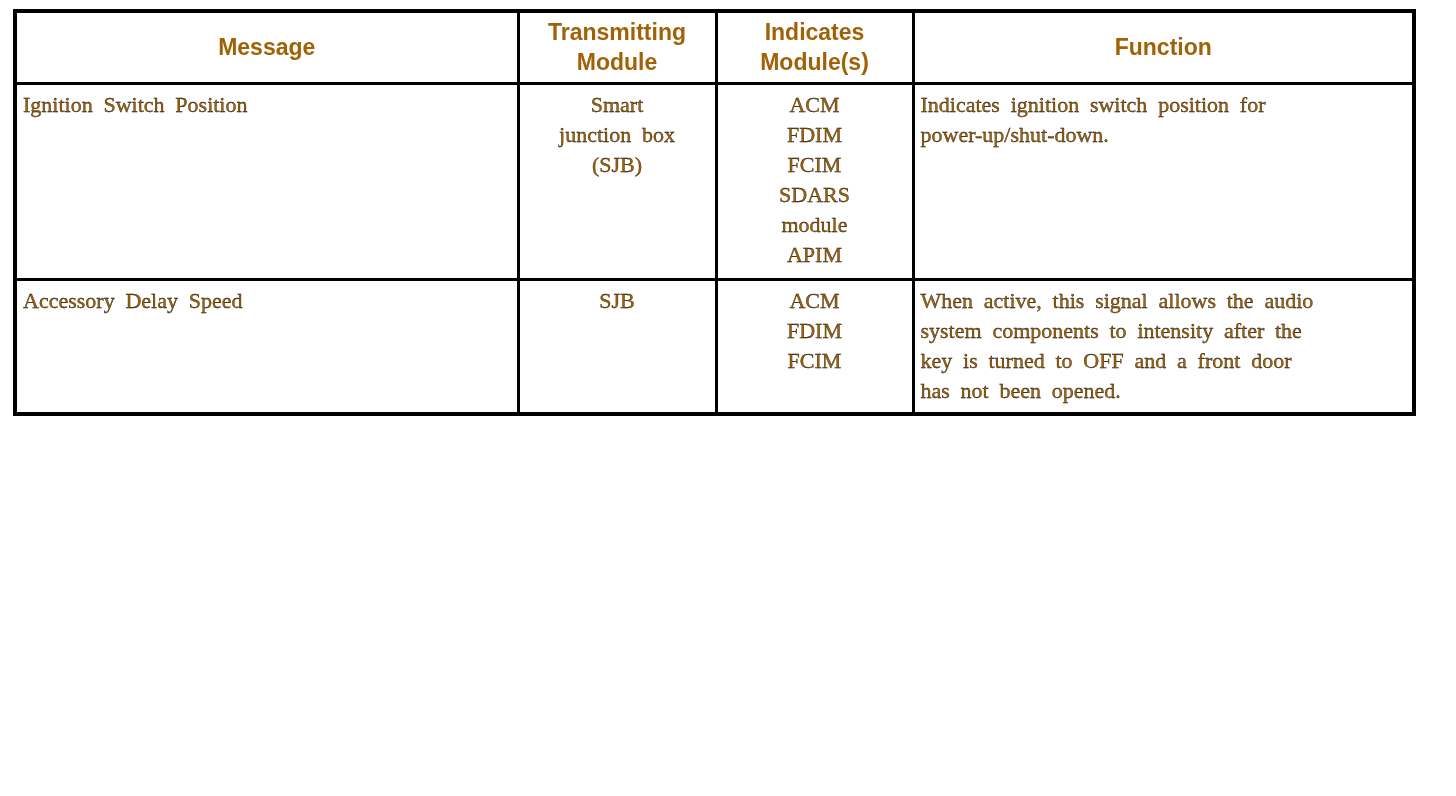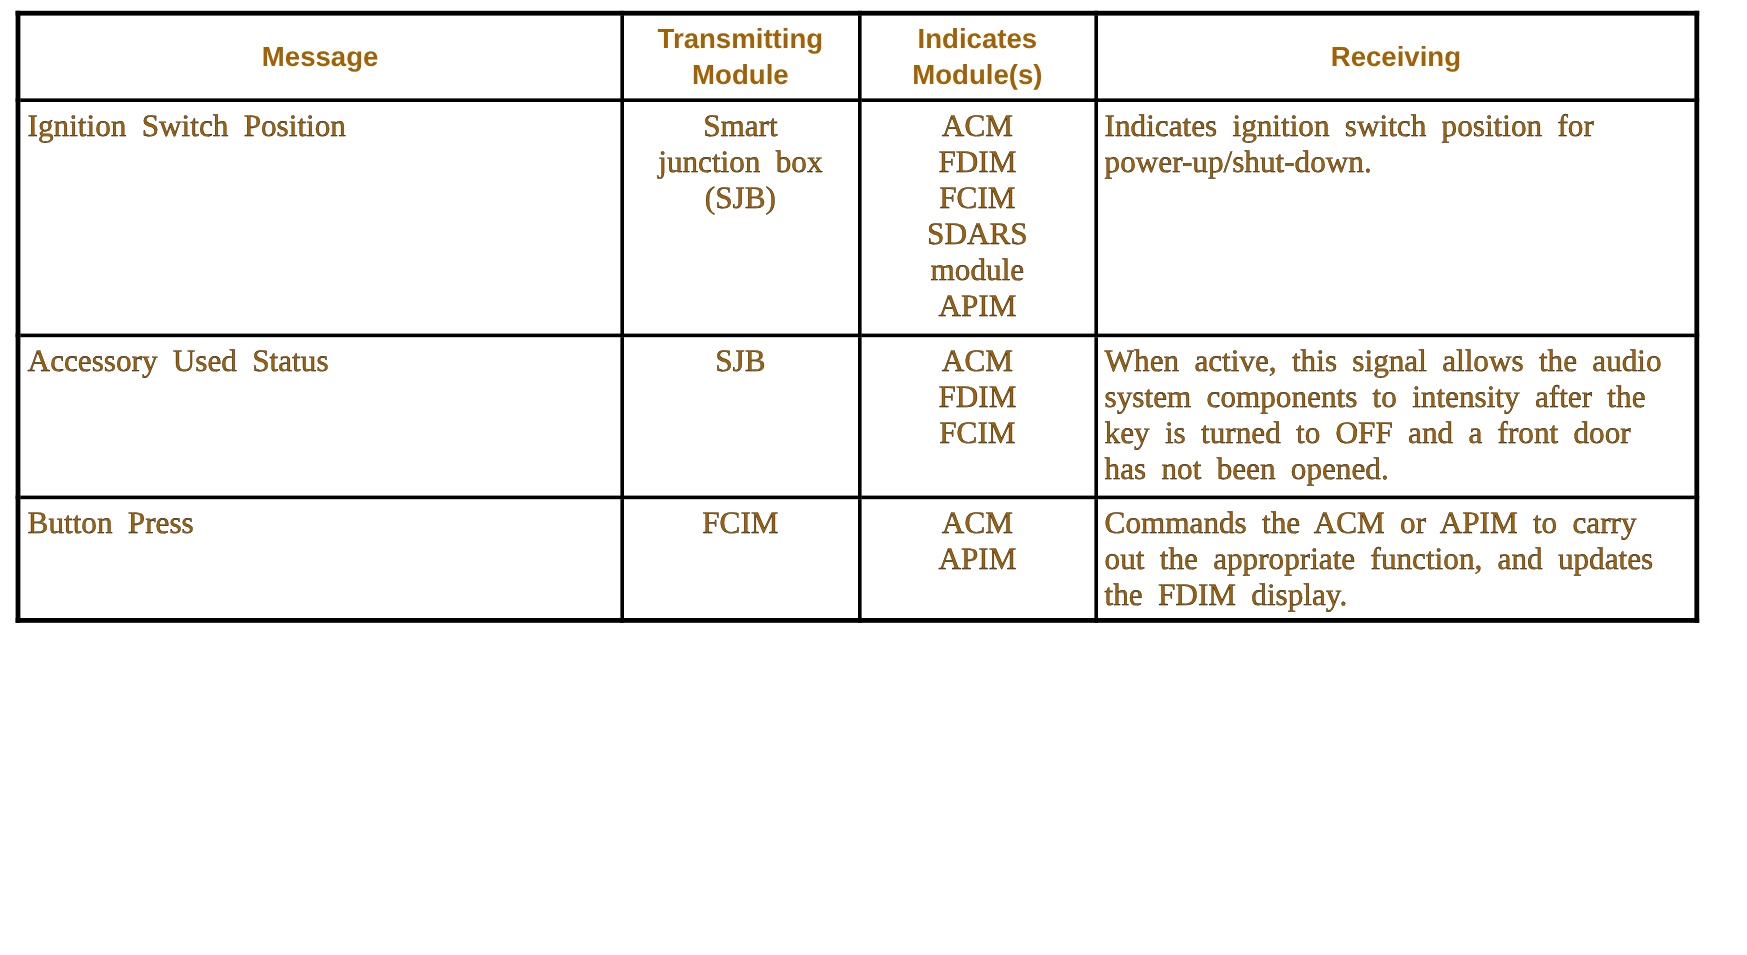--- a/index.html
+++ b/index.html
@@ -36,21 +36,21 @@
     font-family: "Liberation Sans", sans-serif;
     font-weight: bold;
     font-size: 23px;
     line-height: 30px;
     text-align: center;
     vertical-align: middle;
     padding: 4px 6px;
   }
   table.msg-table td {
     font-family: "Liberation Serif", serif;
-    font-size: 26px;
+    font-size: 22px;
     line-height: 30px;
     vertical-align: top;
     padding: 5px 6px 4px 6px;
     word-spacing: 0.24em;
     -webkit-text-stroke: 0.3px #000000;
   }
   td.cell-message {
     text-align: left;
     padding-left: 9px;
     padding-right: 8px;
@@ -77,53 +77,44 @@
       <col style="width:503px">
       <col style="width:198px">
       <col style="width:197px">
       <col style="width:501px">
     </colgroup>
     <thead>
       <tr style="height:72px">
         <th>Message</th>
         <th>Transmitting Module</th>
         <th>Indicates Module(s)</th>
-        <th>Receiving</th>
+        <th>Function</th>
       </tr>
     </thead>
     <tbody>
       <tr style="height:196px">
         <td class="cell-message">Ignition Switch Position</td>
         <td class="cell-center">Smart
 junction box
 (SJB)</td>
         <td class="cell-center">ACM
 FDIM
 FCIM
 SDARS
 module
 APIM</td>
         <td class="cell-function">Indicates ignition switch position for
 power-up/shut-down.</td>
       </tr>
       <tr style="height:135px">
-        <td class="cell-message">Accessory Used Status</td>
+        <td class="cell-message">Accessory Delay Speed</td>
         <td class="cell-center">SJB</td>
         <td class="cell-center">ACM
 FDIM
 FCIM</td>
         <td class="cell-function">When active, this signal allows the audio
 system components to intensity after the
 key is turned to OFF and a front door
 has not been opened.</td>
       </tr>
-      <tr style="height:99px">
-        <td class="cell-message">Button Press</td>
-        <td class="cell-center">FCIM</td>
-        <td class="cell-center">ACM
-APIM</td>
-        <td class="cell-function">Commands the ACM or APIM to carry
-out the appropriate function, and updates
-the FDIM display.</td>
-      </tr>
     </tbody>
   </table>
 </div>
 
 </body></html>

